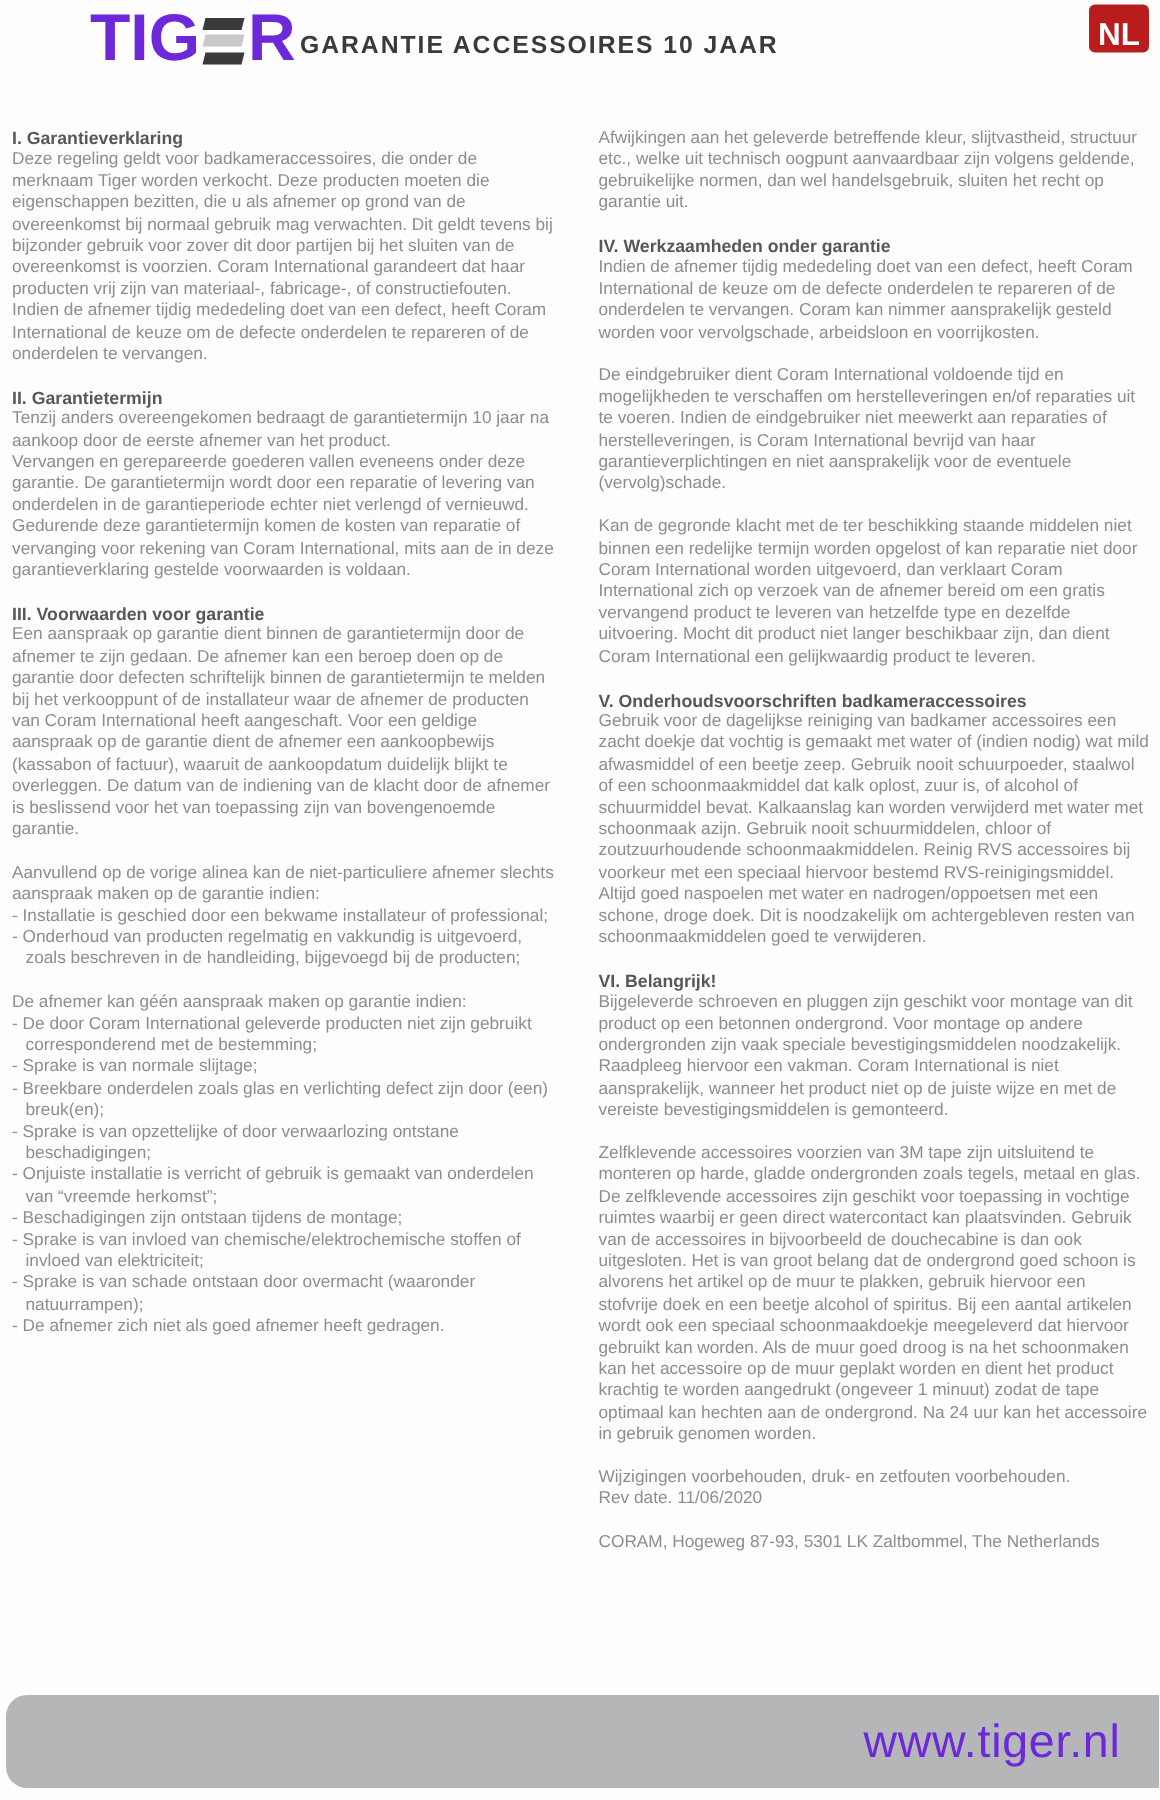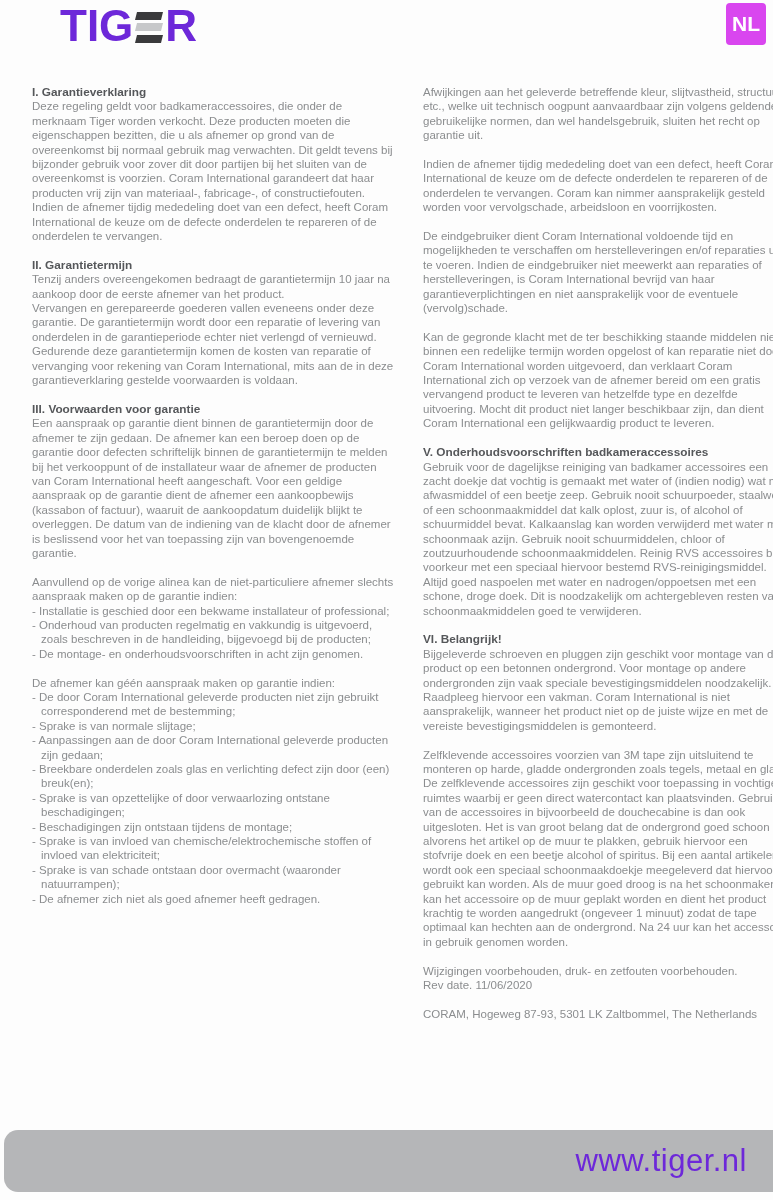--- a/index.html
+++ b/index.html
@@ -51,38 +51,37 @@
     letter-spacing: 1.3px;
     color: #3a3a3c;
     white-space: nowrap;
   }
 
   .lang-badge {
     position: absolute;
     right: 7px;
     top: 3px;
     width: 40px;
-    height: 42px;
-    background: #d946ef;
+    height: 32px;
+    background: #b91c1c;
     border-radius: 4px;
     color: #ffffff;
     font-weight: bold;
     font-size: 21px;
     text-align: center;
     line-height: 42px;
   }
 
   
   .col {
     position: absolute;
     top: 85px;
     font-size: 11.5px;
     line-height: 14.4px;
     color: #8b8d8f;
-    margin-left: 24px;
   }
   .col-left  { left: 8px;  width: 363px; }
   .col-right { left: 399px; width: 367px; }
 
   .sec { margin: 0 0 14.4px 0; }
   .sec h3 {
     margin: 0;
     font-size: 11.8px;
     line-height: 14.4px;
     font-weight: bold;
@@ -122,20 +121,21 @@
   <div class="logo">
     <span>TIG</span>
     <span class="e-bars">
       <span></span>
       <span class="mid"></span>
       <span></span>
     </span>
     <span>R</span>
   </div>
 
+  <div class="doc-title">GARANTIE ACCESSOIRES 10 JAAR</div>
 
   <div class="lang-badge">NL</div>
 
   <div class="col col-left">
 
     <div class="sec">
       <h3>I. Garantieverklaring</h3>
       <p>Deze regeling geldt voor badkameraccessoires, die onder de merknaam Tiger worden verkocht. Deze producten moeten die eigenschappen bezitten, die u als afnemer op grond van de overeenkomst bij normaal gebruik mag verwachten. Dit geldt tevens bij bijzonder gebruik voor zover dit door partijen bij het sluiten van de overeenkomst is voorzien. Coram International garandeert dat haar producten vrij zijn van materiaal-, fabricage-, of constructiefouten. Indien de afnemer tijdig mededeling doet van een defect, heeft Coram International de keuze om de defecte onderdelen te repareren of de onderdelen te vervangen.</p>
     </div>
 
@@ -149,48 +149,48 @@
     <div class="sec">
       <h3>III. Voorwaarden voor garantie</h3>
       <p>Een aanspraak op garantie dient binnen de garantietermijn door de afnemer te zijn gedaan. De afnemer kan een beroep doen op de garantie door defecten schriftelijk binnen de garantietermijn te melden bij het verkooppunt of de installateur waar de afnemer de producten van Coram International heeft aangeschaft. Voor een geldige aanspraak op de garantie dient de afnemer een aankoopbewijs (kassabon of factuur), waaruit de aankoopdatum duidelijk blijkt te overleggen. De datum van de indiening van de klacht door de afnemer is beslissend voor het van toepassing zijn van bovengenoemde garantie.</p>
     </div>
 
     <div class="sec">
       <p style="margin:0">Aanvullend op de vorige alinea kan de niet-particuliere afnemer slechts aanspraak maken op de garantie indien:</p>
       <div>
           <div class="li">- Installatie is geschied door een bekwame installateur of professional;</div>
           <div class="li">- Onderhoud van producten regelmatig en vakkundig is uitgevoerd, zoals beschreven in de handleiding, bijgevoegd bij de producten;</div>
-          <div class="li">- De montage- en onderhoudsvoorschriften in acht zijn genomen.</div>
         </div>
     </div>
 
     <div class="sec">
       <p style="margin:0">De afnemer kan géén aanspraak maken op garantie indien:</p>
       <div>
           <div class="li">- De door Coram International geleverde producten niet zijn gebruikt corresponderend met de bestemming;</div>
           <div class="li">- Sprake is van normale slijtage;</div>
-          <div class="li">- Aanpassingen aan de door Coram International geleverde producten zijn gedaan;</div>
           <div class="li">- Breekbare onderdelen zoals glas en verlichting defect zijn door (een) breuk(en);</div>
           <div class="li">- Sprake is van opzettelijke of door verwaarlozing ontstane beschadigingen;</div>
+          <div class="li">- Onjuiste installatie is verricht of gebruik is gemaakt van onderdelen van “vreemde herkomst”;</div>
           <div class="li">- Beschadigingen zijn ontstaan tijdens de montage;</div>
           <div class="li">- Sprake is van invloed van chemische/elektrochemische stoffen of invloed van elektriciteit;</div>
           <div class="li">- Sprake is van schade ontstaan door overmacht (waaronder natuurrampen);</div>
           <div class="li">- De afnemer zich niet als goed afnemer heeft gedragen.</div>
         </div>
     </div>
 
   </div>
 
   <div class="col col-right">
 
     <div class="sec">
       <p>Afwijkingen aan het geleverde betreffende kleur, slijtvastheid, structuur etc., welke uit technisch oogpunt aanvaardbaar zijn volgens geldende, gebruikelijke normen, dan wel handelsgebruik, sluiten het recht op garantie uit.</p>
     </div>
 
     <div class="sec">
+      <h3>IV. Werkzaamheden onder garantie</h3>
       <p>Indien de afnemer tijdig mededeling doet van een defect, heeft Coram International de keuze om de defecte onderdelen te repareren of de onderdelen te vervangen. Coram kan nimmer aansprakelijk gesteld worden voor vervolgschade, arbeidsloon en voorrijkosten.</p>
       <p>De eindgebruiker dient Coram International voldoende tijd en mogelijkheden te verschaffen om herstelleveringen en/of reparaties uit te voeren. Indien de eindgebruiker niet meewerkt aan reparaties of herstelleveringen, is Coram International bevrijd van haar garantieverplichtingen en niet aansprakelijk voor de eventuele (vervolg)schade.</p>
       <p>Kan de gegronde klacht met de ter beschikking staande middelen niet binnen een redelijke termijn worden opgelost of kan reparatie niet door Coram International worden uitgevoerd, dan verklaart Coram International zich op verzoek van de afnemer bereid om een gratis vervangend product te leveren van hetzelfde type en dezelfde uitvoering. Mocht dit product niet langer beschikbaar zijn, dan dient Coram International een gelijkwaardig product te leveren.</p>
     </div>
 
     <div class="sec">
       <h3>V. Onderhoudsvoorschriften badkameraccessoires</h3>
       <p>Gebruik voor de dagelijkse reiniging van badkamer accessoires een zacht doekje dat vochtig is gemaakt met water of (indien nodig) wat mild afwasmiddel of een beetje zeep. Gebruik nooit schuurpoeder, staalwol of een schoonmaakmiddel dat kalk oplost, zuur is, of alcohol of schuurmiddel bevat. Kalkaanslag kan worden verwijderd met water met schoonmaak azijn. Gebruik nooit schuurmiddelen, chloor of zoutzuurhoudende schoonmaakmiddelen. Reinig RVS accessoires bij voorkeur met een speciaal hiervoor bestemd RVS-reinigingsmiddel. Altijd goed naspoelen met water en nadrogen/oppoetsen met een schone, droge doek. Dit is noodzakelijk om achtergebleven resten van schoonmaakmiddelen goed te verwijderen.</p>
     </div>
 

